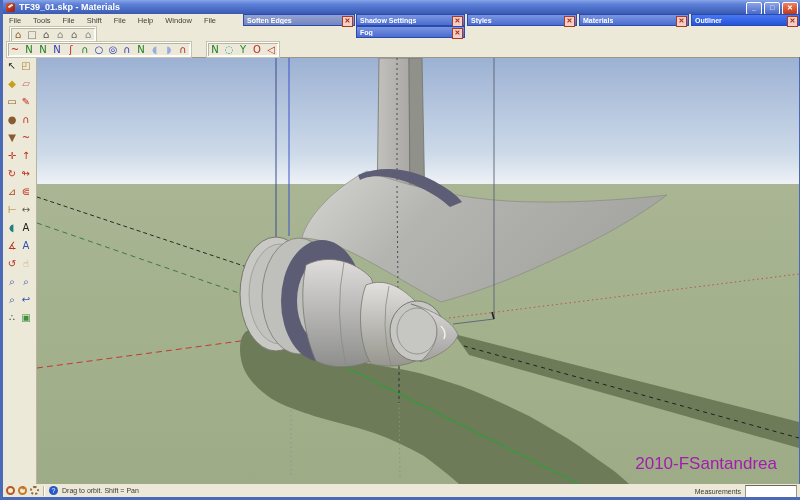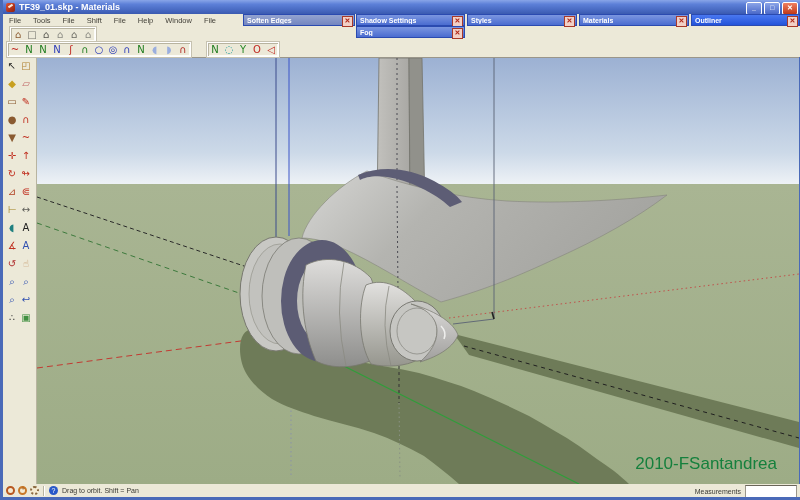--- a/index.html
+++ b/index.html
@@ -48,21 +48,21 @@
   
   #left-strip{position:absolute;left:0;top:57px;width:33px;height:427px;background:#ece9d8;
     border-right:1px solid #b8b4a0;z-index:5;}
   #large-tool-set{display:grid;grid-template-columns:14px 14px;grid-auto-rows:18px;padding:1px 0 0 2px;}
   .ltool{width:14px;height:17px;text-align:center;font-size:10px;line-height:16px;
     font-family:"DejaVu Sans",sans-serif;}
   
   #viewport{position:absolute;left:33px;top:57px;width:762px;height:426px;
     border-top:1px solid #9a968a;border-left:1px solid #9a968a;box-sizing:content-box;z-index:1;}
   #scene{position:absolute;left:0;top:0;}
-  #watermark{position:absolute;right:22px;bottom:10px;font-size:17px;color:#15803d;
+  #watermark{position:absolute;right:22px;bottom:10px;font-size:17px;color:#a21caf;
     letter-spacing:0px;z-index:3;}
   
   #statusbar{position:absolute;left:0;top:484px;width:800px;height:13px;background:#ece9d8;
     display:flex;align-items:center;font-size:7px;color:#3a3a34;z-index:30;}
   .scircle{width:9px;height:9px;border-radius:50%;box-sizing:border-box;margin-left:3px;
     border:2px solid #b85820;background:#f4ead2;}
   .scircle.c2{border-color:#c87828;position:relative;}
   .scircle.c2:after{content:"+";position:absolute;left:1px;top:-3px;color:#a05818;font-size:7px;}
   .scircle.c3{border-color:#8a6840;border-style:dotted;}
   .sdiv{width:1px;height:10px;background:#b8b4a0;border-right:1px solid #fff;margin:0 4px;}

